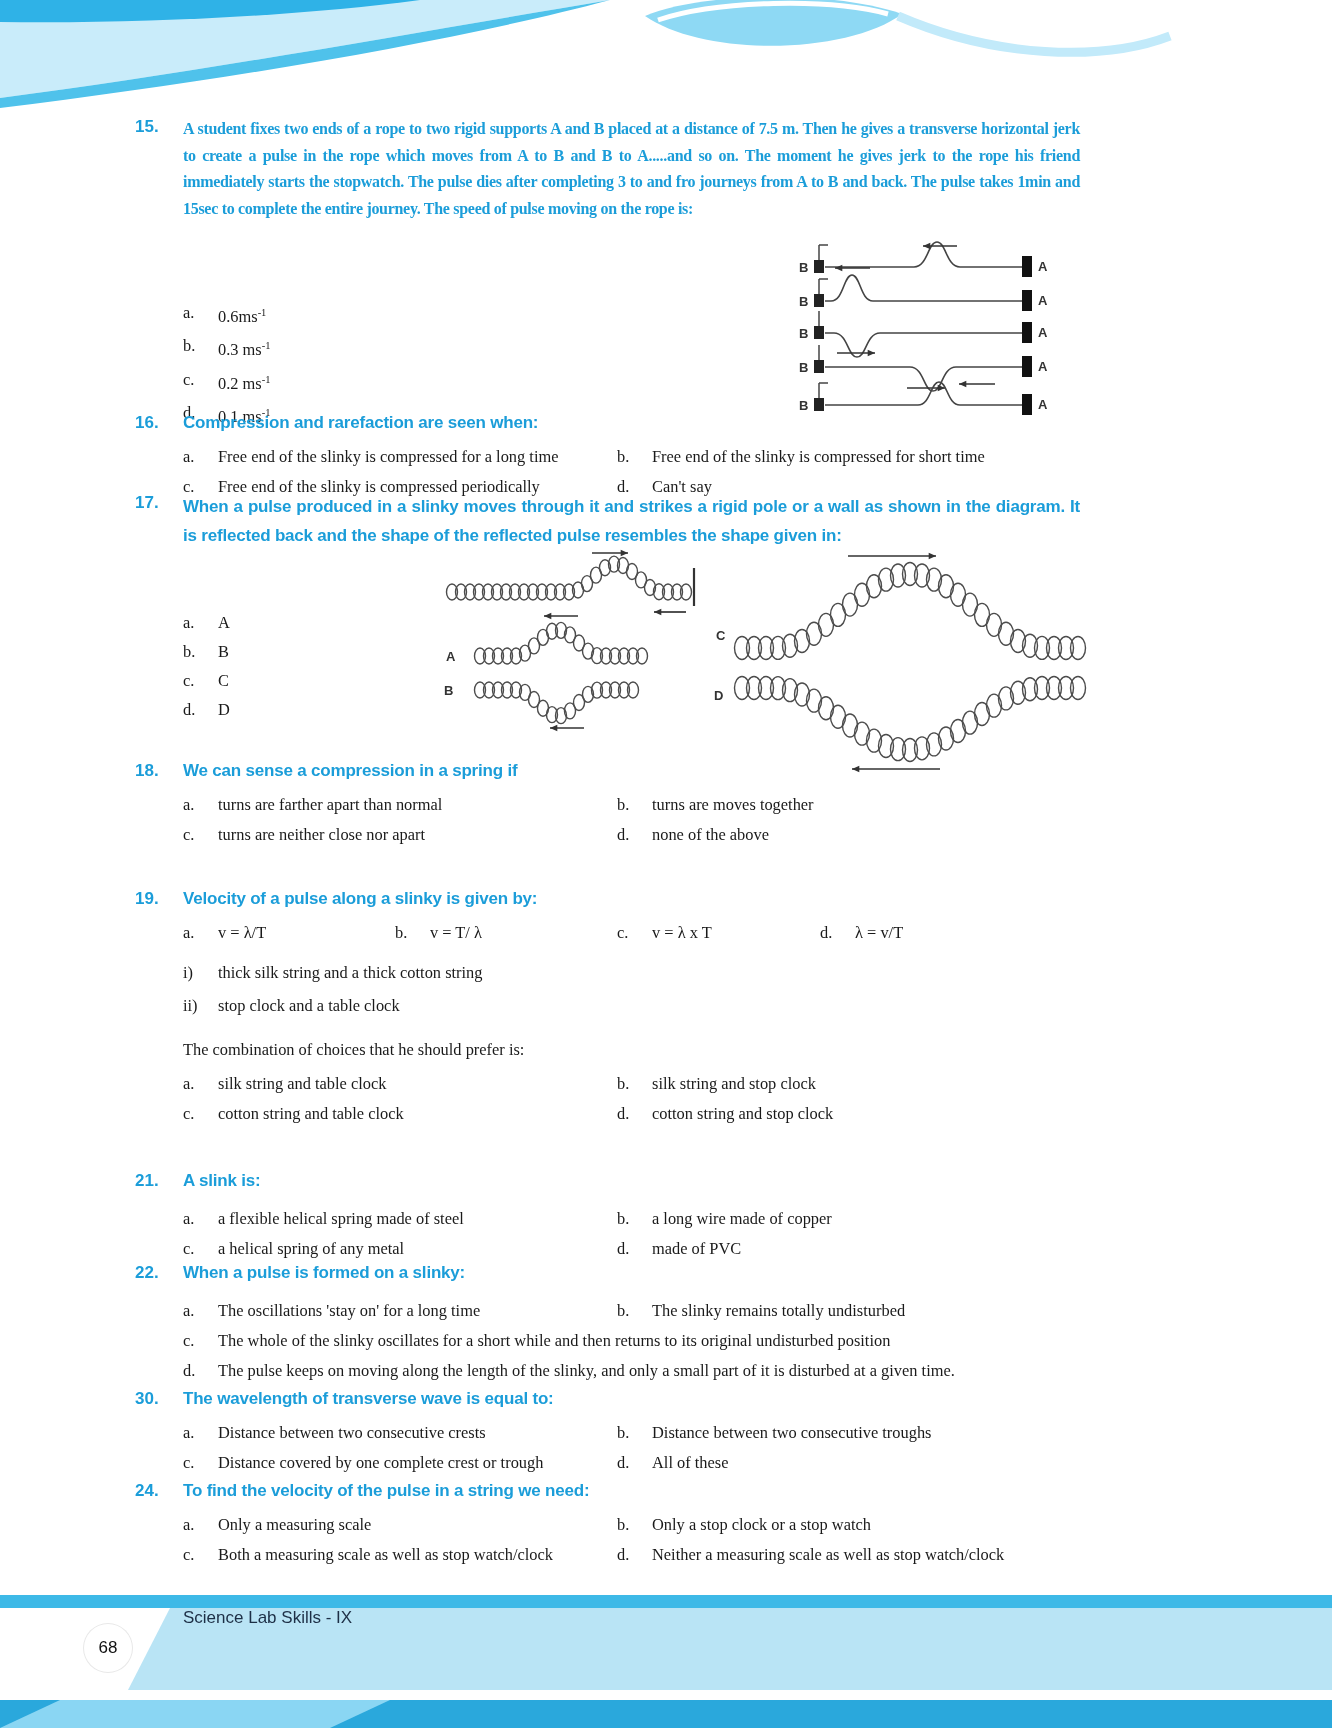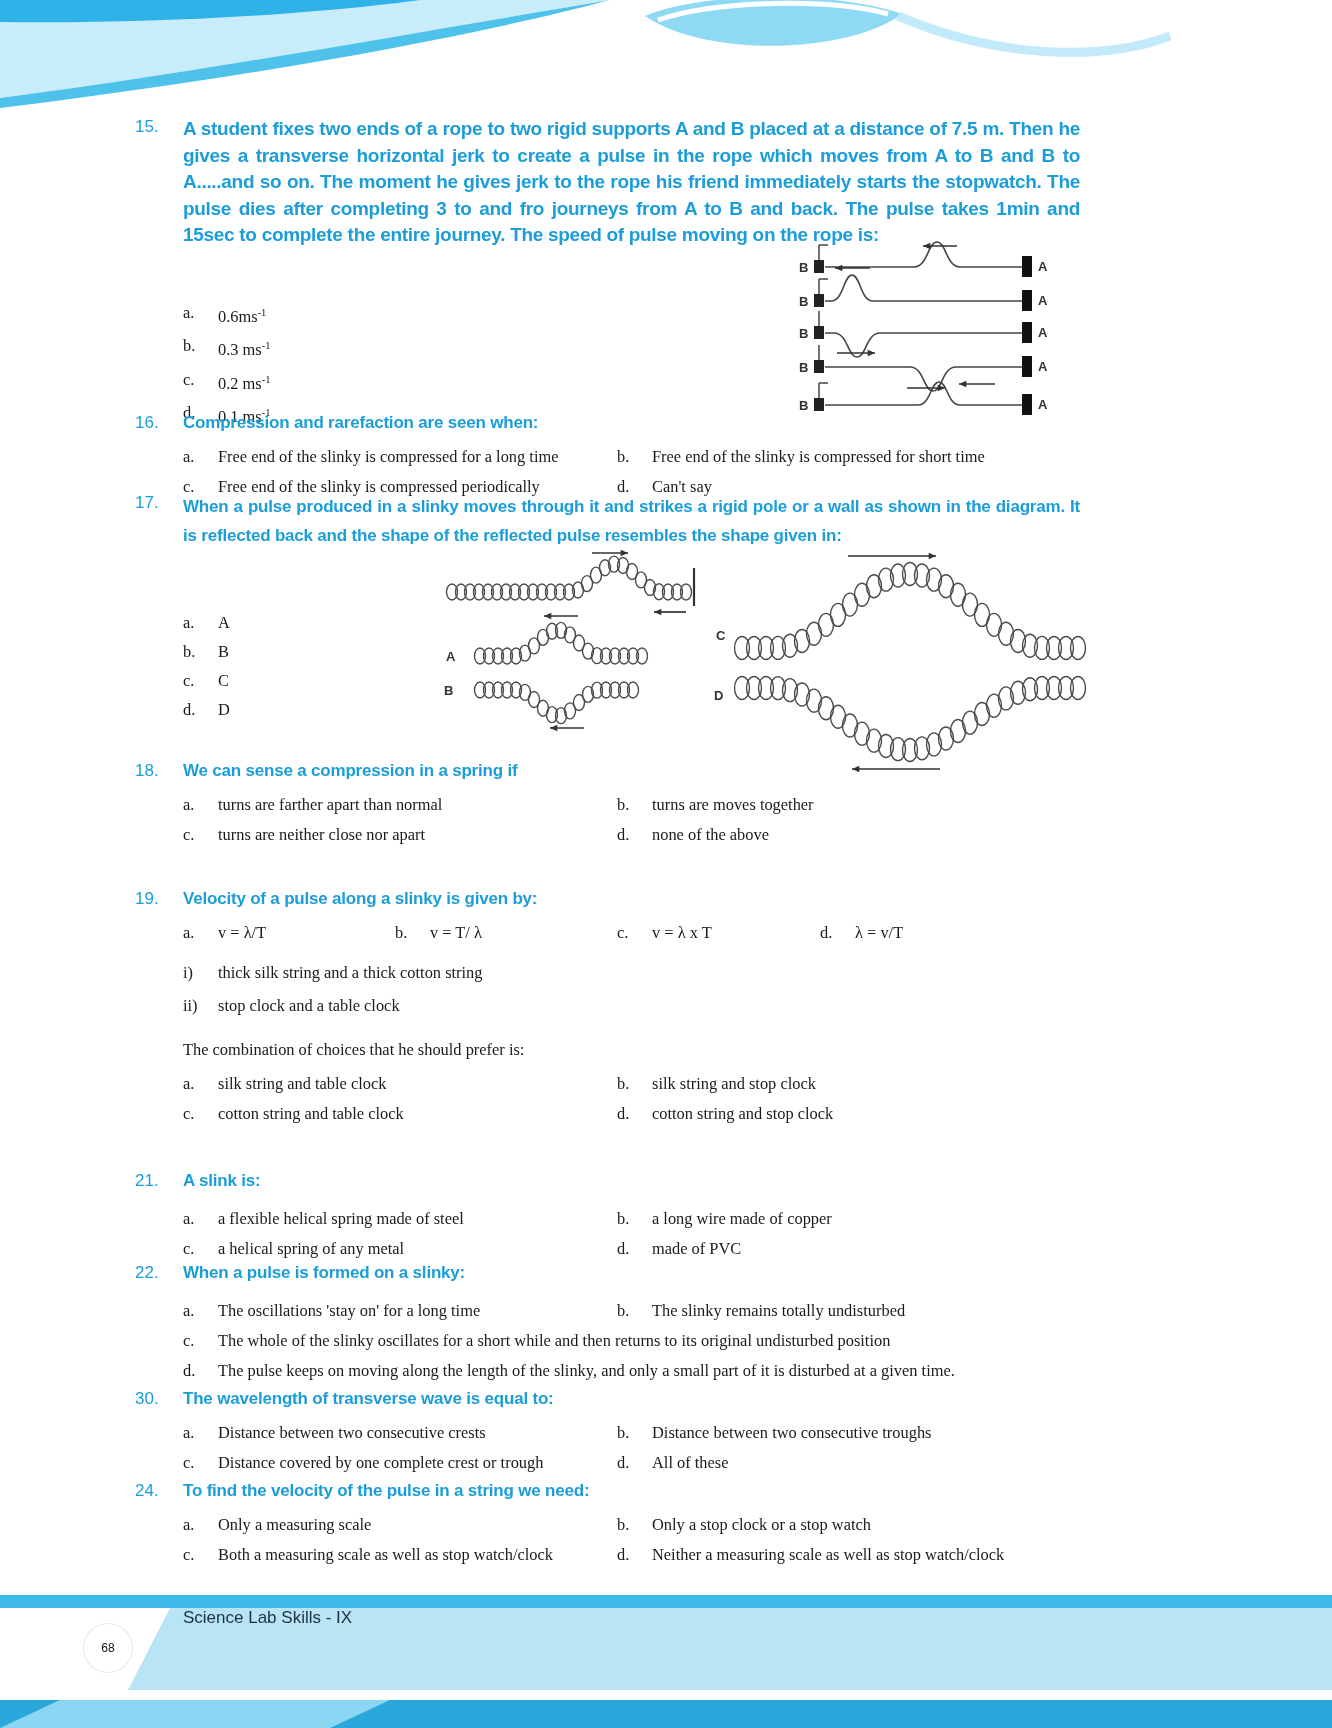--- a/index.html
+++ b/index.html
@@ -2,43 +2,43 @@
 <html><head>
 <meta charset="utf-8">
 <style>
   :root{ --blue:#1b9dd9; }
   html,body{margin:0;padding:0;background:#fff;}
   .page{position:relative;width:1332px;height:1728px;background:#ffffff;overflow:hidden;
         font-family:"Liberation Serif",serif;color:#1a1a1a;}
   .header-deco{position:absolute;top:0;left:0;}
   .abs{position:absolute;left:135px;width:945px;}
   .qrow{display:flex;align-items:flex-start;}
-  .qno{flex:0 0 48px;font-family:"Liberation Sans",sans-serif;font-weight:400;font-size:17px;
+  .qno{flex:0 0 48px;font-family:"Liberation Sans",sans-serif;font-weight:700;font-size:17px;
        color:var(--blue);line-height:22px;}
   .qtitle{margin:0;flex:1;font-family:"Liberation Sans",sans-serif;font-weight:700;font-size:17px;
        color:var(--blue);letter-spacing:-0.2px;line-height:22px;}
-  .qpara{font-size:19px;line-height:26.5px;text-align:justify;letter-spacing:-0.3px;}
+  .qpara{font-size:16px;line-height:26.5px;text-align:justify;letter-spacing:-0.3px;font-family:Liberation Serif, serif;}
   .q20title{line-height:31px;}
   .opt{display:flex;font-size:16.4px;line-height:22px;white-space:nowrap;}
   .ol{flex:0 0 35px;}
   .opts-list{margin-left:48px;}
   .opts-list .opt{margin-bottom:7px;}
   .grid2{display:grid;grid-template-columns:434px 1fr;margin-left:48px;row-gap:8px;margin-top:12px;}
   .grid2 .full{grid-column:1 / -1;}
   .grid4{display:grid;grid-template-columns:212px 222px 203px auto;margin-left:48px;margin-top:12px;}
   sup{font-size:10.5px;}
   .q17opts{position:absolute;left:48px;top:64px;}
   .q17opts .opt{margin-bottom:7px;}
   .footer-bar{position:absolute;left:0;top:1595px;width:1332px;height:13px;background:#3db9e7;}
   .footer-band{position:absolute;left:128px;right:0;top:1608px;height:82px;background:#b9e4f5;
        clip-path:polygon(42px 0,100% 0,100% 100%,0 100%);display:flex;align-items:flex-start;padding-left:55px;}
   .footer-title{font-family:"Liberation Sans",sans-serif;font-size:17px;color:#1d2f46;}
   .page-circle{position:absolute;left:84px;top:1624px;width:48px;height:48px;border-radius:50%;
        background:#fff;display:flex;align-items:center;justify-content:center;z-index:2;
-       font-family:"Liberation Sans",sans-serif;font-size:12px;color:#111;box-shadow:0 0 0 1px #e8e8e8;}
+       font-family:"Liberation Sans",sans-serif;font-size:17px;color:#111;box-shadow:0 0 0 1px #e8e8e8;}
   .footer-strip{position:absolute;left:0;top:1700px;width:1332px;height:28px;background:#2aa8dc;}
   .footer-strip-light{position:absolute;left:0;top:1700px;width:400px;height:28px;background:#8ad6f3;
        clip-path:polygon(60px 0,390px 0,330px 100%,0 100%);}
 </style>
 </head>
 <body>
 
 <div class="page">
 
   <svg class="header-deco" width="1332" height="118" viewBox="0 0 1332 118">

